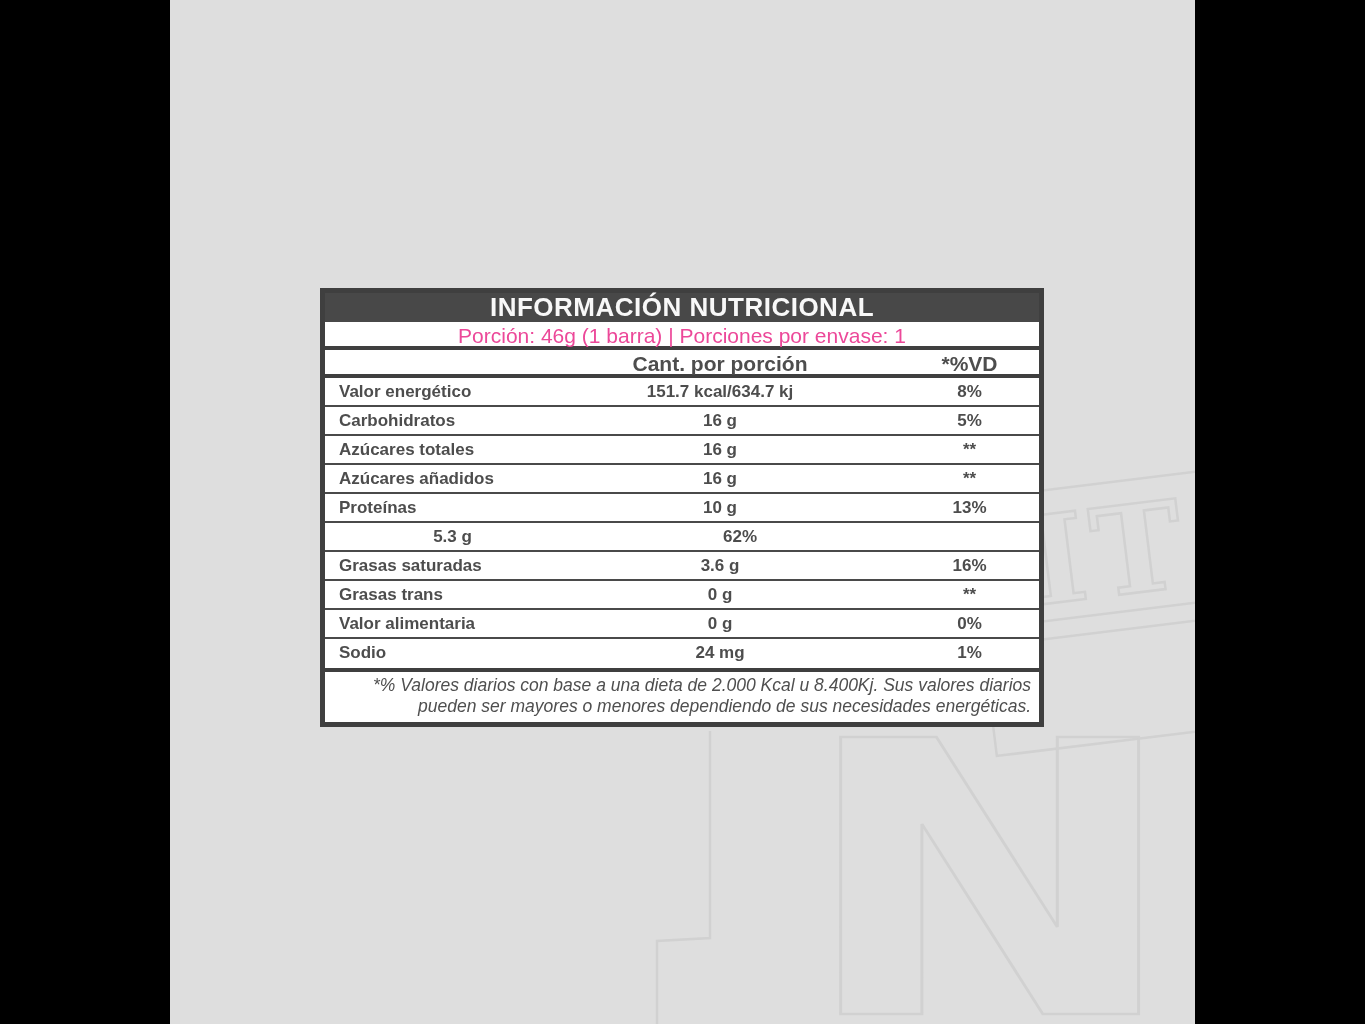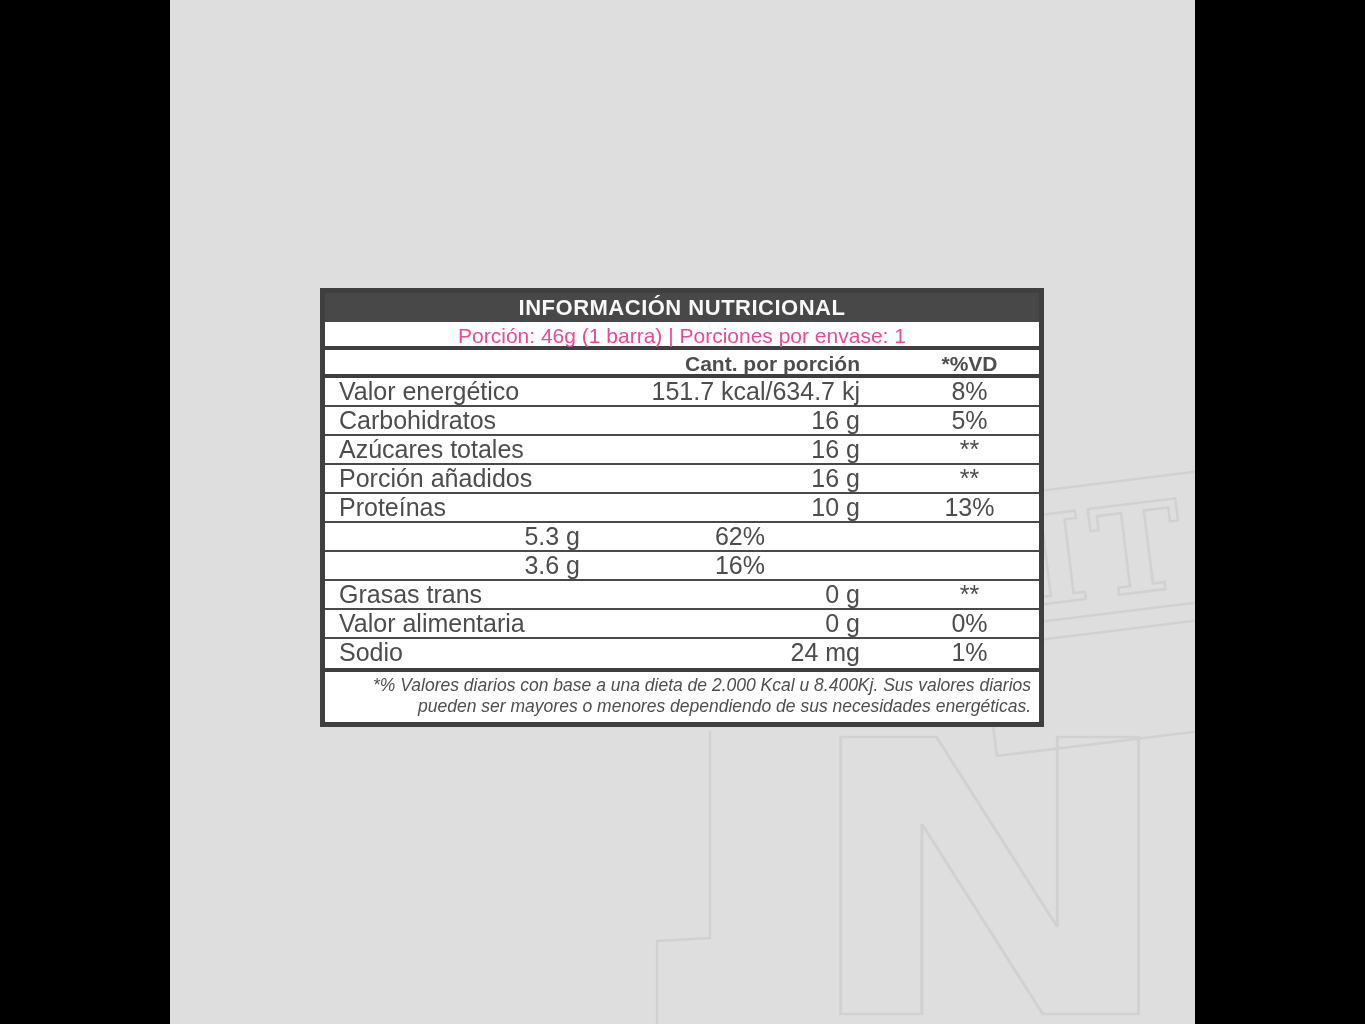--- a/index.html
+++ b/index.html
@@ -16,32 +16,32 @@
   }
   .wm-banner-text { font-family:"DejaVu Serif", serif; font-weight:bold; font-size:122px; letter-spacing:6px; }
   .wm-big-letter { font-family:"DejaVu Sans", sans-serif; font-weight:bold; font-size:380px; }
 
   .card {
     position:absolute; left:150px; top:288px; width:724px;
     background:#ffffff; border:5px solid #3f3f3f; color:#4d4d4d;
   }
   .card .title {
     height:29px; line-height:29px; background:#484848; color:#f8f8f8;
-    font-size:22px; font-weight:bold; text-align:center; letter-spacing:0.5px;
+    font-size:26px; font-weight:bold; text-align:center; letter-spacing:0.5px;
   }
   .card .serving {
     height:28px; line-height:28px; text-align:center; font-size:21px;
     border-bottom:4px solid #3f3f3f; color:#ec4899;
   }
   .row { display:grid; grid-template-columns:255px 280px 1fr; }
   .hdr-row { height:28px; line-height:28px; font-size:21px; font-weight:bold; border-bottom:4px solid #3f3f3f; }
-  .data-row { height:29px; line-height:27px; font-size:25px; border-bottom:2px solid #4a4a4a; }
+  .data-row { height:29px; line-height:27px; font-size:17px; border-bottom:2px solid #4a4a4a;font-weight:bold; }
   .data-row:last-child { border-bottom:none; height:29px; }
   .cell-name { text-align:left; padding-left:14px; white-space:nowrap; }
-  .cell-amount { text-align:right; white-space:nowrap; }
+  .cell-amount { text-align:center; white-space:nowrap; }
   .cell-dv { text-align:center; padding-left:40px; white-space:nowrap; }
   .footnote {
     border-top:4px solid #3f3f3f; font-style:italic; font-size:17.5px;
     line-height:21px; padding:3px 8px 5px 12px; color:#4f4f4f;text-align:right;
   }
 </style>
 </head>
 <body>
 
 <div class="stage">
@@ -86,37 +86,38 @@
     <div class="cell-dv">5%</div>
   </div>
 
   <div class="row data-row">
     <div class="cell-name">Azúcares totales</div>
     <div class="cell-amount">16 g</div>
     <div class="cell-dv">**</div>
   </div>
 
   <div class="row data-row">
-    <div class="cell-name">Porción añadidos</div>
+    <div class="cell-name">Azúcares añadidos</div>
     <div class="cell-amount">16 g</div>
     <div class="cell-dv">**</div>
   </div>
 
   <div class="row data-row">
     <div class="cell-name">Proteínas</div>
     <div class="cell-amount">10 g</div>
     <div class="cell-dv">13%</div>
   </div>
 
   <div class="row data-row">
     <div class="cell-amount">5.3 g</div>
     <div class="cell-dv">62%</div>
   </div>
 
   <div class="row data-row">
+    <div class="cell-name">Grasas saturadas</div>
     <div class="cell-amount">3.6 g</div>
     <div class="cell-dv">16%</div>
   </div>
 
   <div class="row data-row">
     <div class="cell-name">Grasas trans</div>
     <div class="cell-amount">0 g</div>
     <div class="cell-dv">**</div>
   </div>
 

